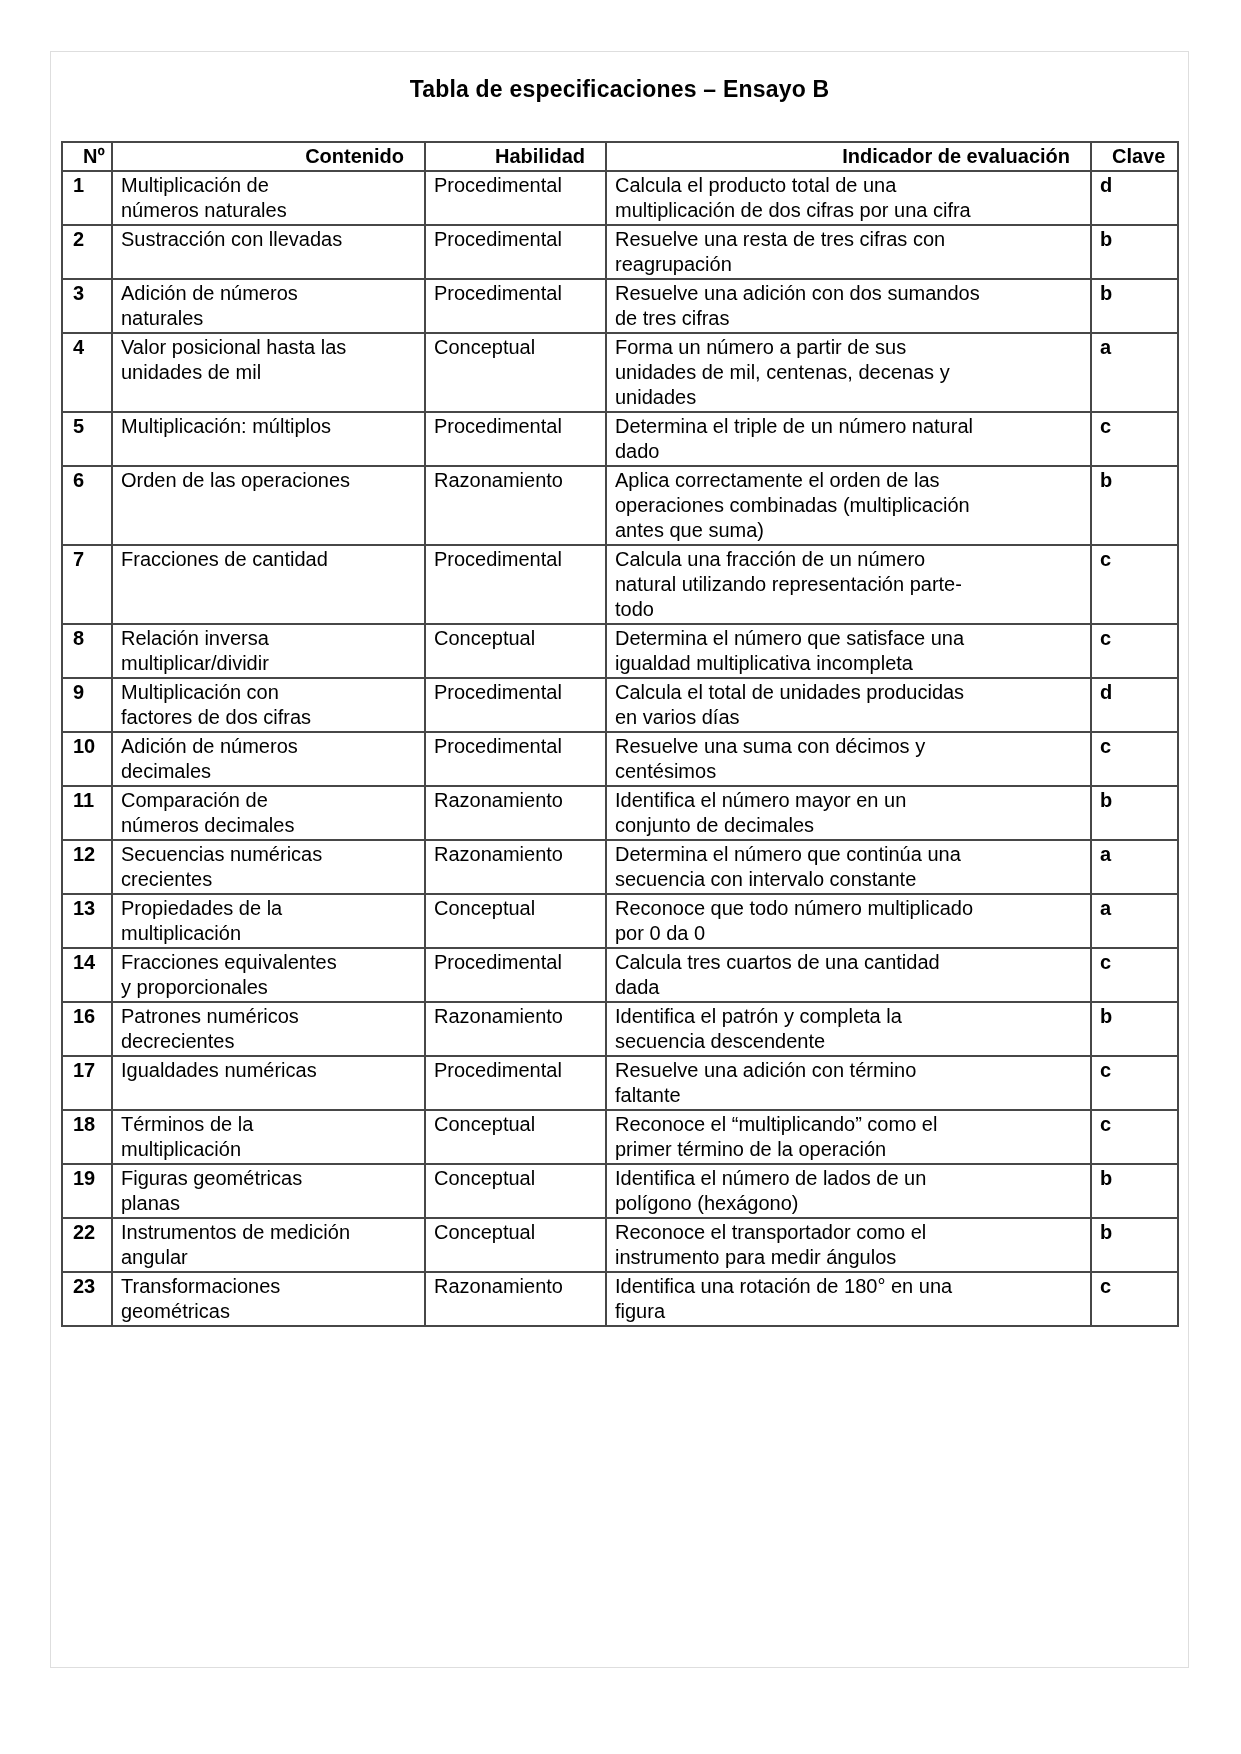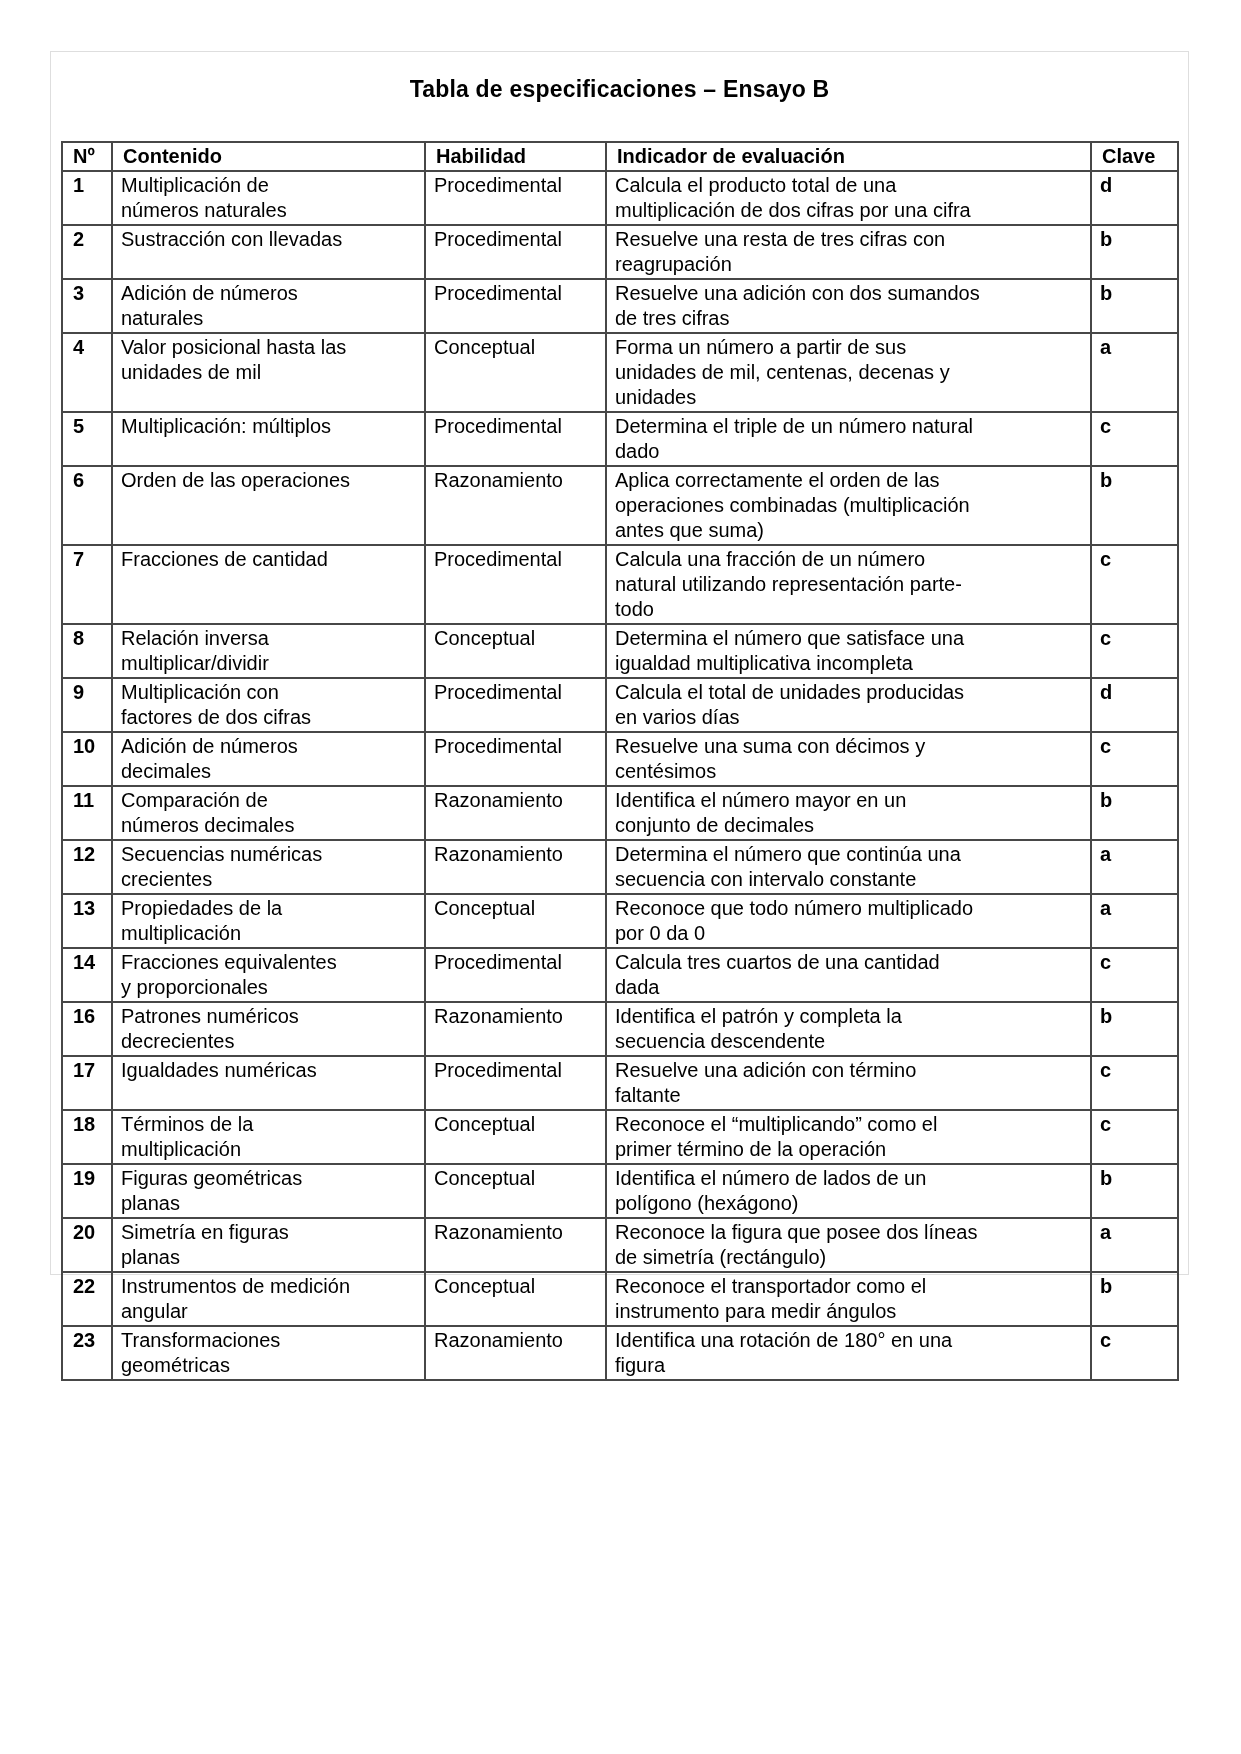--- a/index.html
+++ b/index.html
@@ -12,21 +12,21 @@
   body {
     width: 1241px;
     height: 1754px;
     position: relative;
   }
   .page {
     position: absolute;
     left: 50px;
     top: 51px;
     width: 1139px;
-    height: 1224px;
+    height: 1617px;
     box-sizing: border-box;
     background: #ffffff;
     border: 1px solid #dedede;
   }
   .doc-title {
     margin-top: 22px;
     text-align: center;
     font-weight: bold;
     font-size: 23px;
     line-height: 30px;
@@ -43,22 +43,22 @@
     border: 2px solid #474747;
     vertical-align: top;
     font-size: 20px;
     line-height: 25px;
     padding: 1px 8px 1px 8px;
     overflow: hidden;
     white-space: pre-line;
   }
   .spec-table th {
     font-weight: bold;
-    text-align: left;
-    padding: 1px 10px;
+    text-align: right;
+    padding: 1px 20px;
     white-space: nowrap;
   }
   .spec-table td.cell-num,
   .spec-table td.cell-clave {
     font-weight: bold;
   }
   .spec-table td.cell-num { padding-left: 10px; }
 </style>
 </head>
 <body>
@@ -238,29 +238,20 @@
         <tr>
           <td class="cell-num">19</td>
           <td class="cell-contenido">Figuras geométricas
 planas</td>
           <td class="cell-habilidad">Conceptual</td>
           <td class="cell-indicador">Identifica el número de lados de un
 polígono (hexágono)</td>
           <td class="cell-clave">b</td>
         </tr>
         <tr>
-          <td class="cell-num">20</td>
-          <td class="cell-contenido">Simetría en figuras
-planas</td>
-          <td class="cell-habilidad">Razonamiento</td>
-          <td class="cell-indicador">Reconoce la figura que posee dos líneas
-de simetría (rectángulo)</td>
-          <td class="cell-clave">a</td>
-        </tr>
-        <tr>
           <td class="cell-num">22</td>
           <td class="cell-contenido">Instrumentos de medición
 angular</td>
           <td class="cell-habilidad">Conceptual</td>
           <td class="cell-indicador">Reconoce el transportador como el
 instrumento para medir ángulos</td>
           <td class="cell-clave">b</td>
         </tr>
         <tr>
           <td class="cell-num">23</td>

